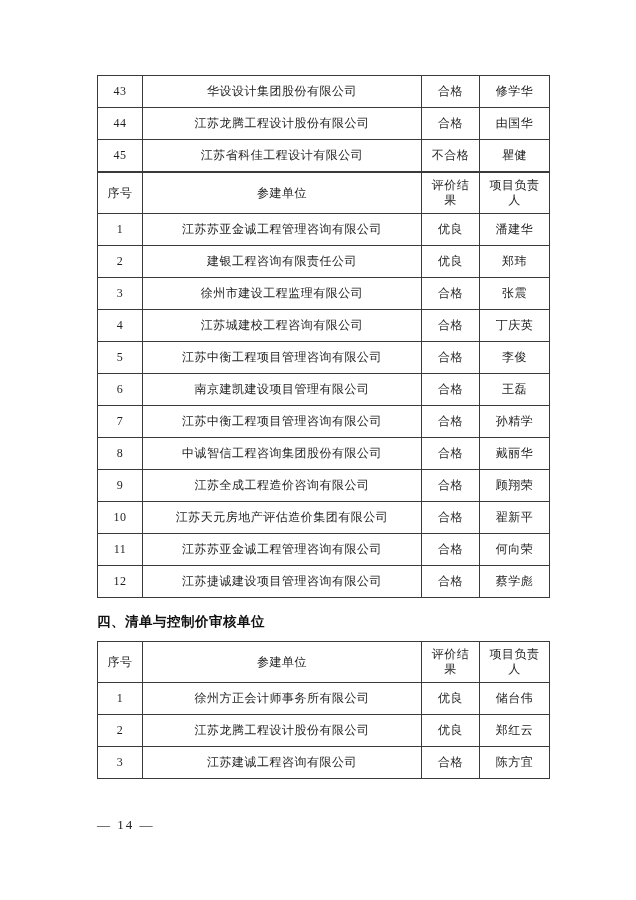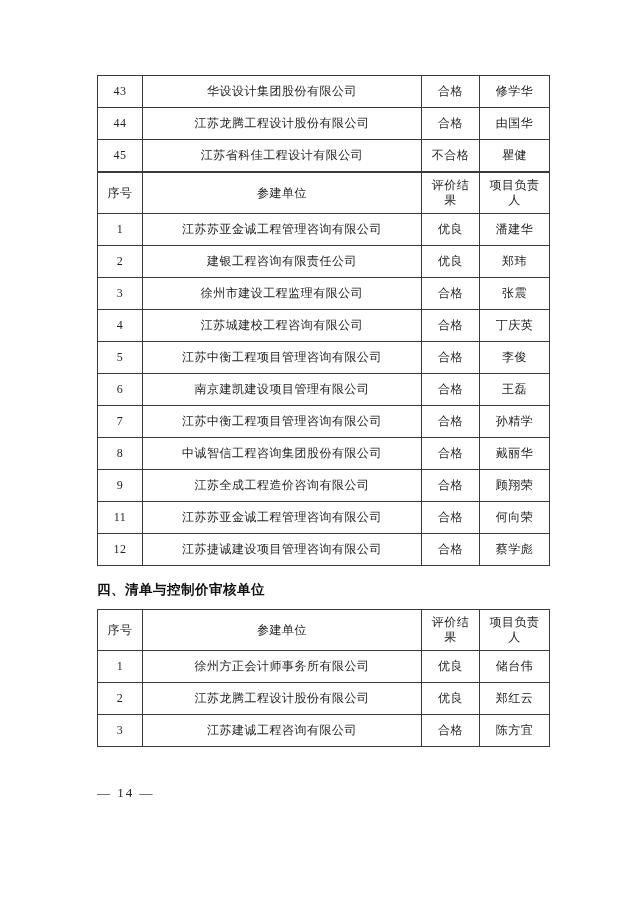--- a/index.html
+++ b/index.html
@@ -165,20 +165,26 @@
             <td>合格</td>
             <td>戴丽华</td>
           </tr>
           <tr>
             <td>9</td>
             <td>江苏全成工程造价咨询有限公司</td>
             <td>合格</td>
             <td>顾翔荣</td>
           </tr>
           <tr>
+            <td>10</td>
+            <td>江苏天元房地产评估造价集团有限公司</td>
+            <td>合格</td>
+            <td>翟新平</td>
+          </tr>
+          <tr>
             <td>11</td>
             <td>江苏苏亚金诚工程管理咨询有限公司</td>
             <td>合格</td>
             <td>何向荣</td>
           </tr>
           <tr>
             <td>12</td>
             <td>江苏捷诚建设项目管理咨询有限公司</td>
             <td>合格</td>
             <td>蔡学彪</td>

